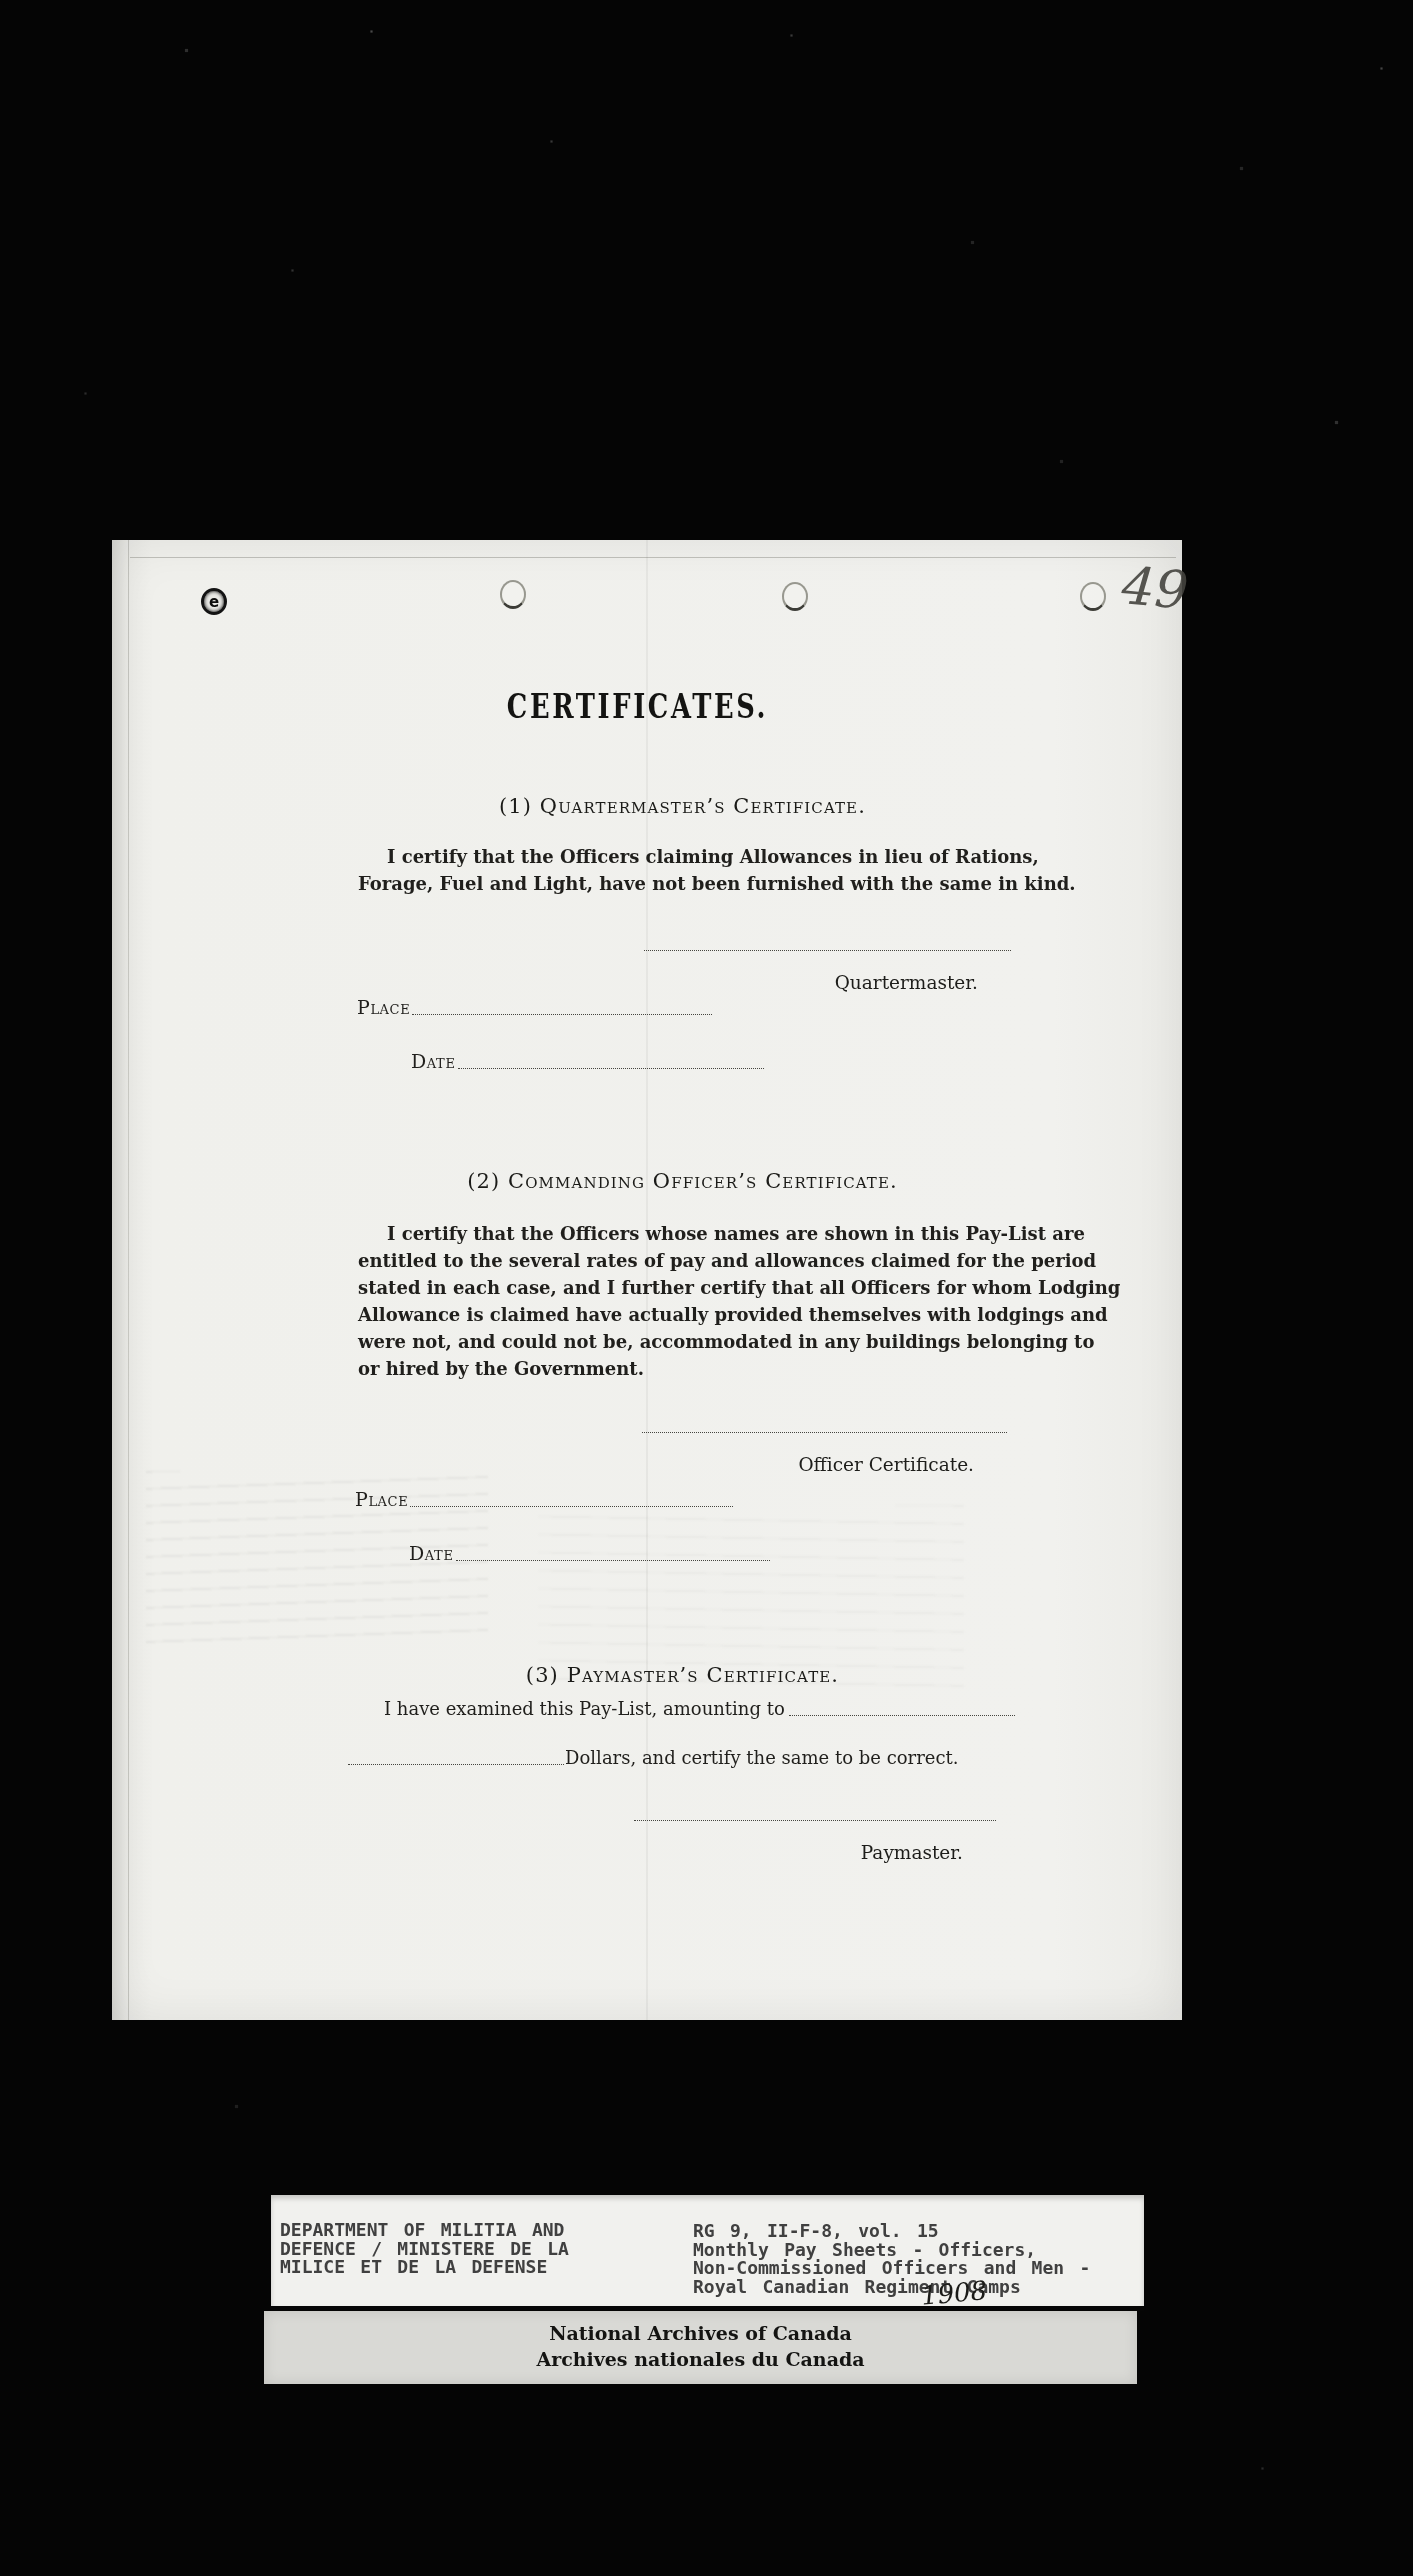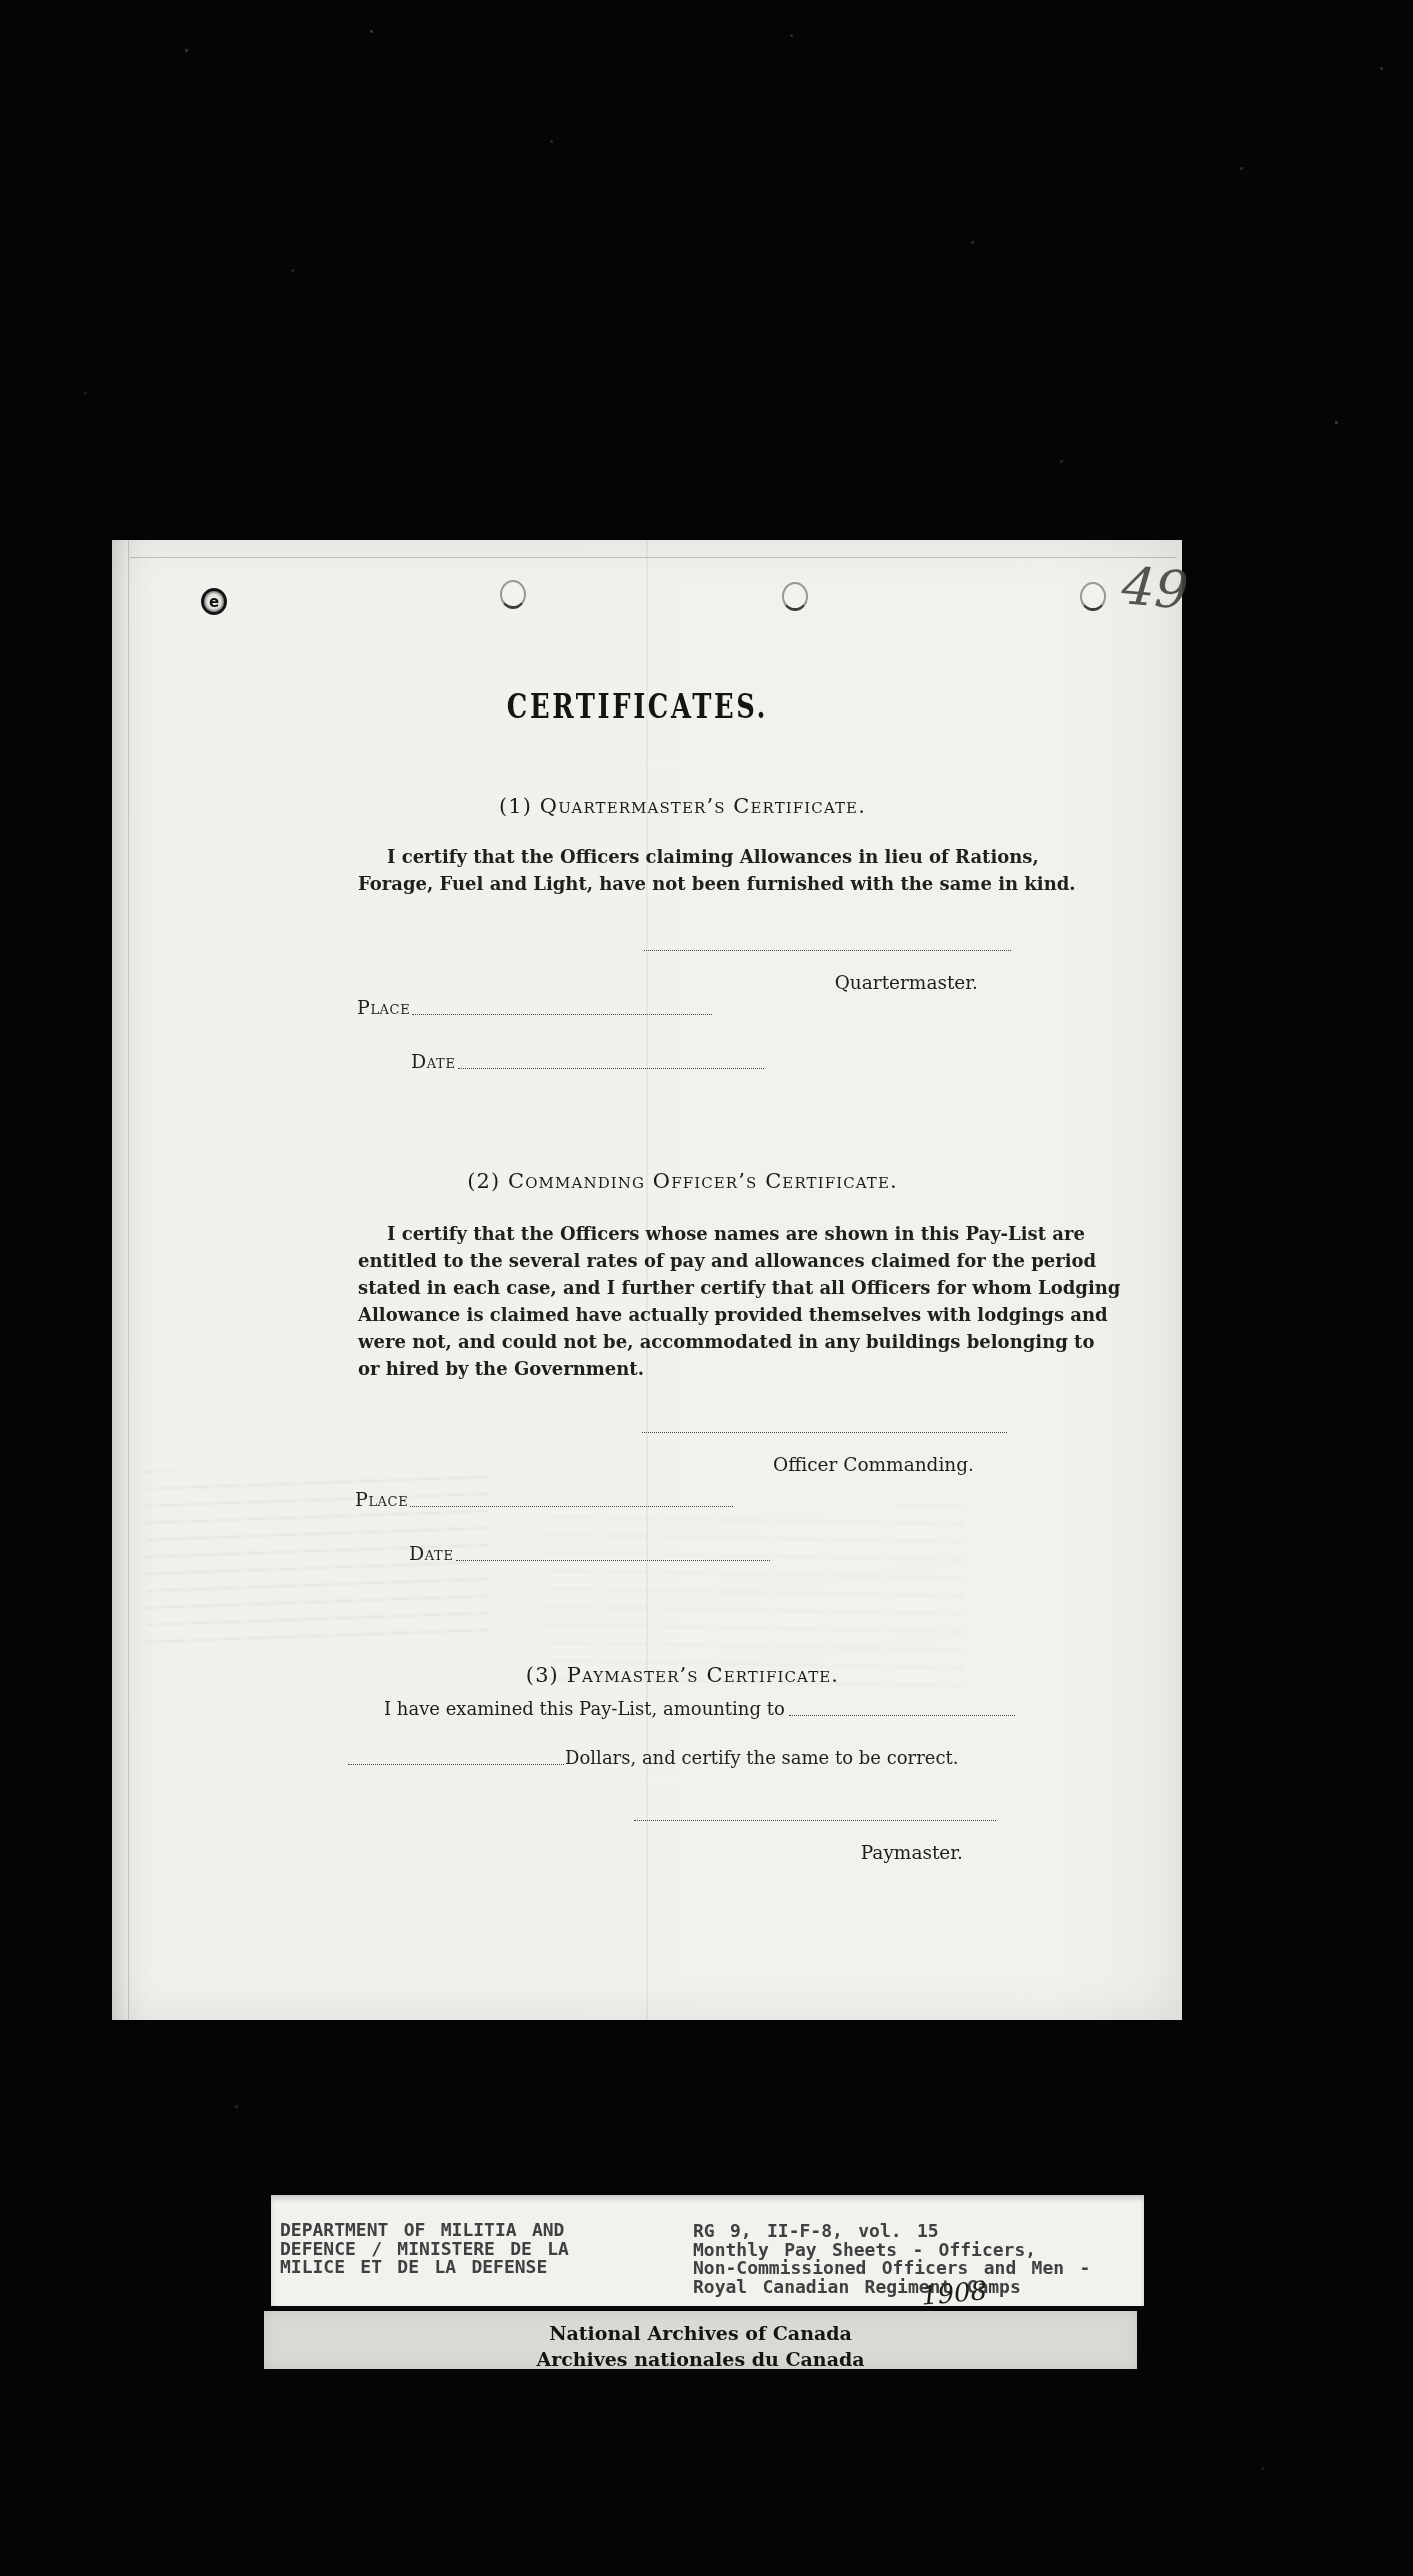--- a/index.html
+++ b/index.html
@@ -89,21 +89,21 @@
     background:#f1f1ee; border-bottom:5px solid #060606; box-sizing:content-box;
     box-shadow: inset 0 3.4px 5.6px rgba(0,0,0,0.18); }
   .label-mono { position:absolute; font-family:"DejaVu Sans Mono","Liberation Mono",monospace;
     font-weight:bold; font-size:18px; line-height:18.5px; white-space:pre;
     word-spacing:4.5px; color:#404040; }
   .label-left { left:9px; top:26px; }
   .label-right { left:422px; top:27px; }
   .label-year { position:absolute; left:650px; top:83px; font-size:26px; font-style:italic;
     transform:rotate(-5deg); color:#1b1b18; font-family:"DejaVu Serif","Liberation Serif",serif; }
 
-  .archives-bar { position:absolute; left:264px; top:2311px; width:873px; height:58px;
+  .archives-bar { position:absolute; left:264px; top:2311px; width:873px; height:73px;
     background:#d9d9d5; box-sizing:border-box; padding-top:9px;
     text-align:center; font-weight:bold; font-size:19px; line-height:26px;
     color:#141412; white-space:pre-line;
     box-shadow: inset 0 0 13.5px rgba(0,0,0,0.10); }
 </style>
 </head>
 <body>
 
 <div class="canvas">
   <div class="speckles"></div>
@@ -144,21 +144,21 @@
 
     <div class="sec-heading h-2">(2) Commanding Officer’s Certificate.</div>
     <div class="body-par p-2">I certify that the Officers whose names are shown in this Pay-List are
 entitled to the several rates of pay and allowances claimed for the period
 stated in each case, and I further certify that all Officers for whom Lodging
 Allowance is claimed have actually provided themselves with lodgings and
 were not, and could not be, accommodated in any buildings belonging to
 or hired by the Government.</div>
     <div class="sig sig-oc">
       <div class="dotline"></div>
-      <div class="lbl">Officer Commanding.</div>
+      <div class="lbl">Officer Certificate.</div>
     </div>
     <div class="blankrow place-2">
       <span>Place</span>
       <span class="dots"></span>
     </div>
     <div class="blankrow date-2">
       <span>Date</span>
       <span class="dots"></span>
     </div>
 

